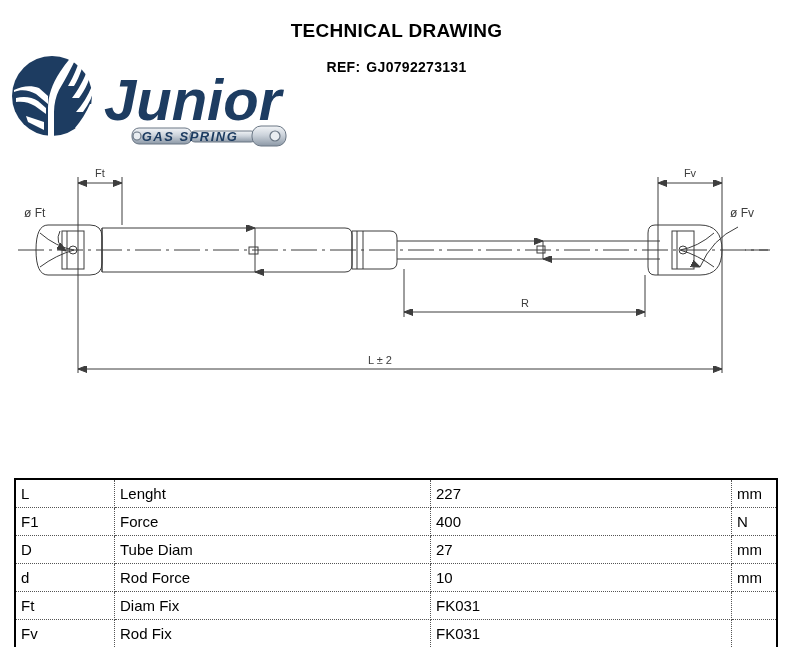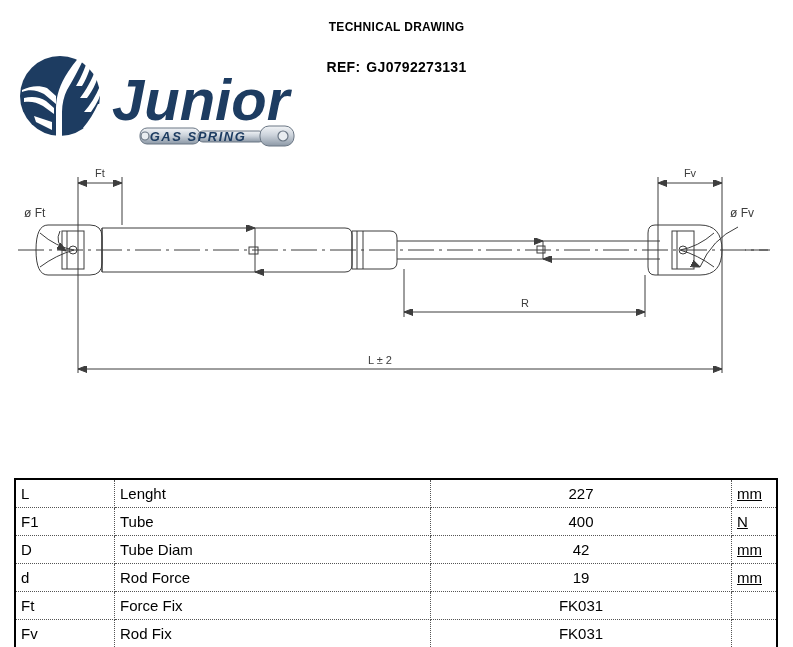--- a/index.html
+++ b/index.html
@@ -16,40 +16,40 @@
     overflow: hidden;
   }
 
   
   #header-title {
     position: absolute;
     left: 0;
     top: 20px;
     width: 793px;
     text-align: center;
-    font-size: 12px;
+    font-size: 19px;
     font-weight: bold;
     letter-spacing: 0.3px;
   }
   #header-ref {
     position: absolute;
     left: 0;
     top: 59px;
     width: 793px;
     text-align: center;
     font-size: 14px;
     font-weight: bold;
     letter-spacing: 0.3px;
   }
   #header-ref .ref-label { margin-right: 6px; }
 
   
   #logo {
     position: absolute;
-    left: 12px;
+    left: 4px;
     top: 42px;
     width: 300px;
     height: 110px;
   }
 
   
   #drawing {
     position: absolute;
     left: 0;
     top: 155px;
@@ -71,22 +71,22 @@
     height: 27px;
     font-size: 15px;
     padding: 0 5px;
     border-bottom: 1px dotted #555;
     vertical-align: middle;
     white-space: nowrap;
   }
   #spec-table tr:last-child td { border-bottom: none; }
   .c-sym   { width: 88px;  border-right: 1px dotted #555; }
   .c-name  { width: 305px; border-right: 1px dotted #555; }
-  .c-val   { text-align: center; border-right: 1px dotted #555; }
-  .c-unit  { width: 34px; font-size: 13px; text-decoration: underline; }
+  .c-val   { text-align: left; border-right: 1px dotted #555; }
+  .c-unit  { width: 34px; font-size: 13px; }
 </style>
 </head>
 <body>
 
 <div id="header-title">TECHNICAL DRAWING</div>
 <div id="header-ref">
   <span class="ref-label">REF:</span><span>GJ0792273131</span>
 </div>
 
 <div id="logo">
@@ -230,39 +230,39 @@
 <table id="spec-table">
   <tbody>
     <tr>
       <td class="c-sym">L</td>
       <td class="c-name">Lenght</td>
       <td class="c-val">227</td>
       <td class="c-unit">mm</td>
     </tr>
     <tr>
       <td class="c-sym">F1</td>
-      <td class="c-name">Tube</td>
+      <td class="c-name">Force</td>
       <td class="c-val">400</td>
       <td class="c-unit">N</td>
     </tr>
     <tr>
       <td class="c-sym">D</td>
       <td class="c-name">Tube Diam</td>
-      <td class="c-val">42</td>
+      <td class="c-val">27</td>
       <td class="c-unit">mm</td>
     </tr>
     <tr>
       <td class="c-sym">d</td>
       <td class="c-name">Rod Force</td>
-      <td class="c-val">19</td>
+      <td class="c-val">10</td>
       <td class="c-unit">mm</td>
     </tr>
     <tr>
       <td class="c-sym">Ft</td>
-      <td class="c-name">Force Fix</td>
+      <td class="c-name">Diam Fix</td>
       <td class="c-val">FK031</td>
       <td class="c-unit"></td>
     </tr>
     <tr>
       <td class="c-sym">Fv</td>
       <td class="c-name">Rod Fix</td>
       <td class="c-val">FK031</td>
       <td class="c-unit"></td>
     </tr>
   </tbody>

